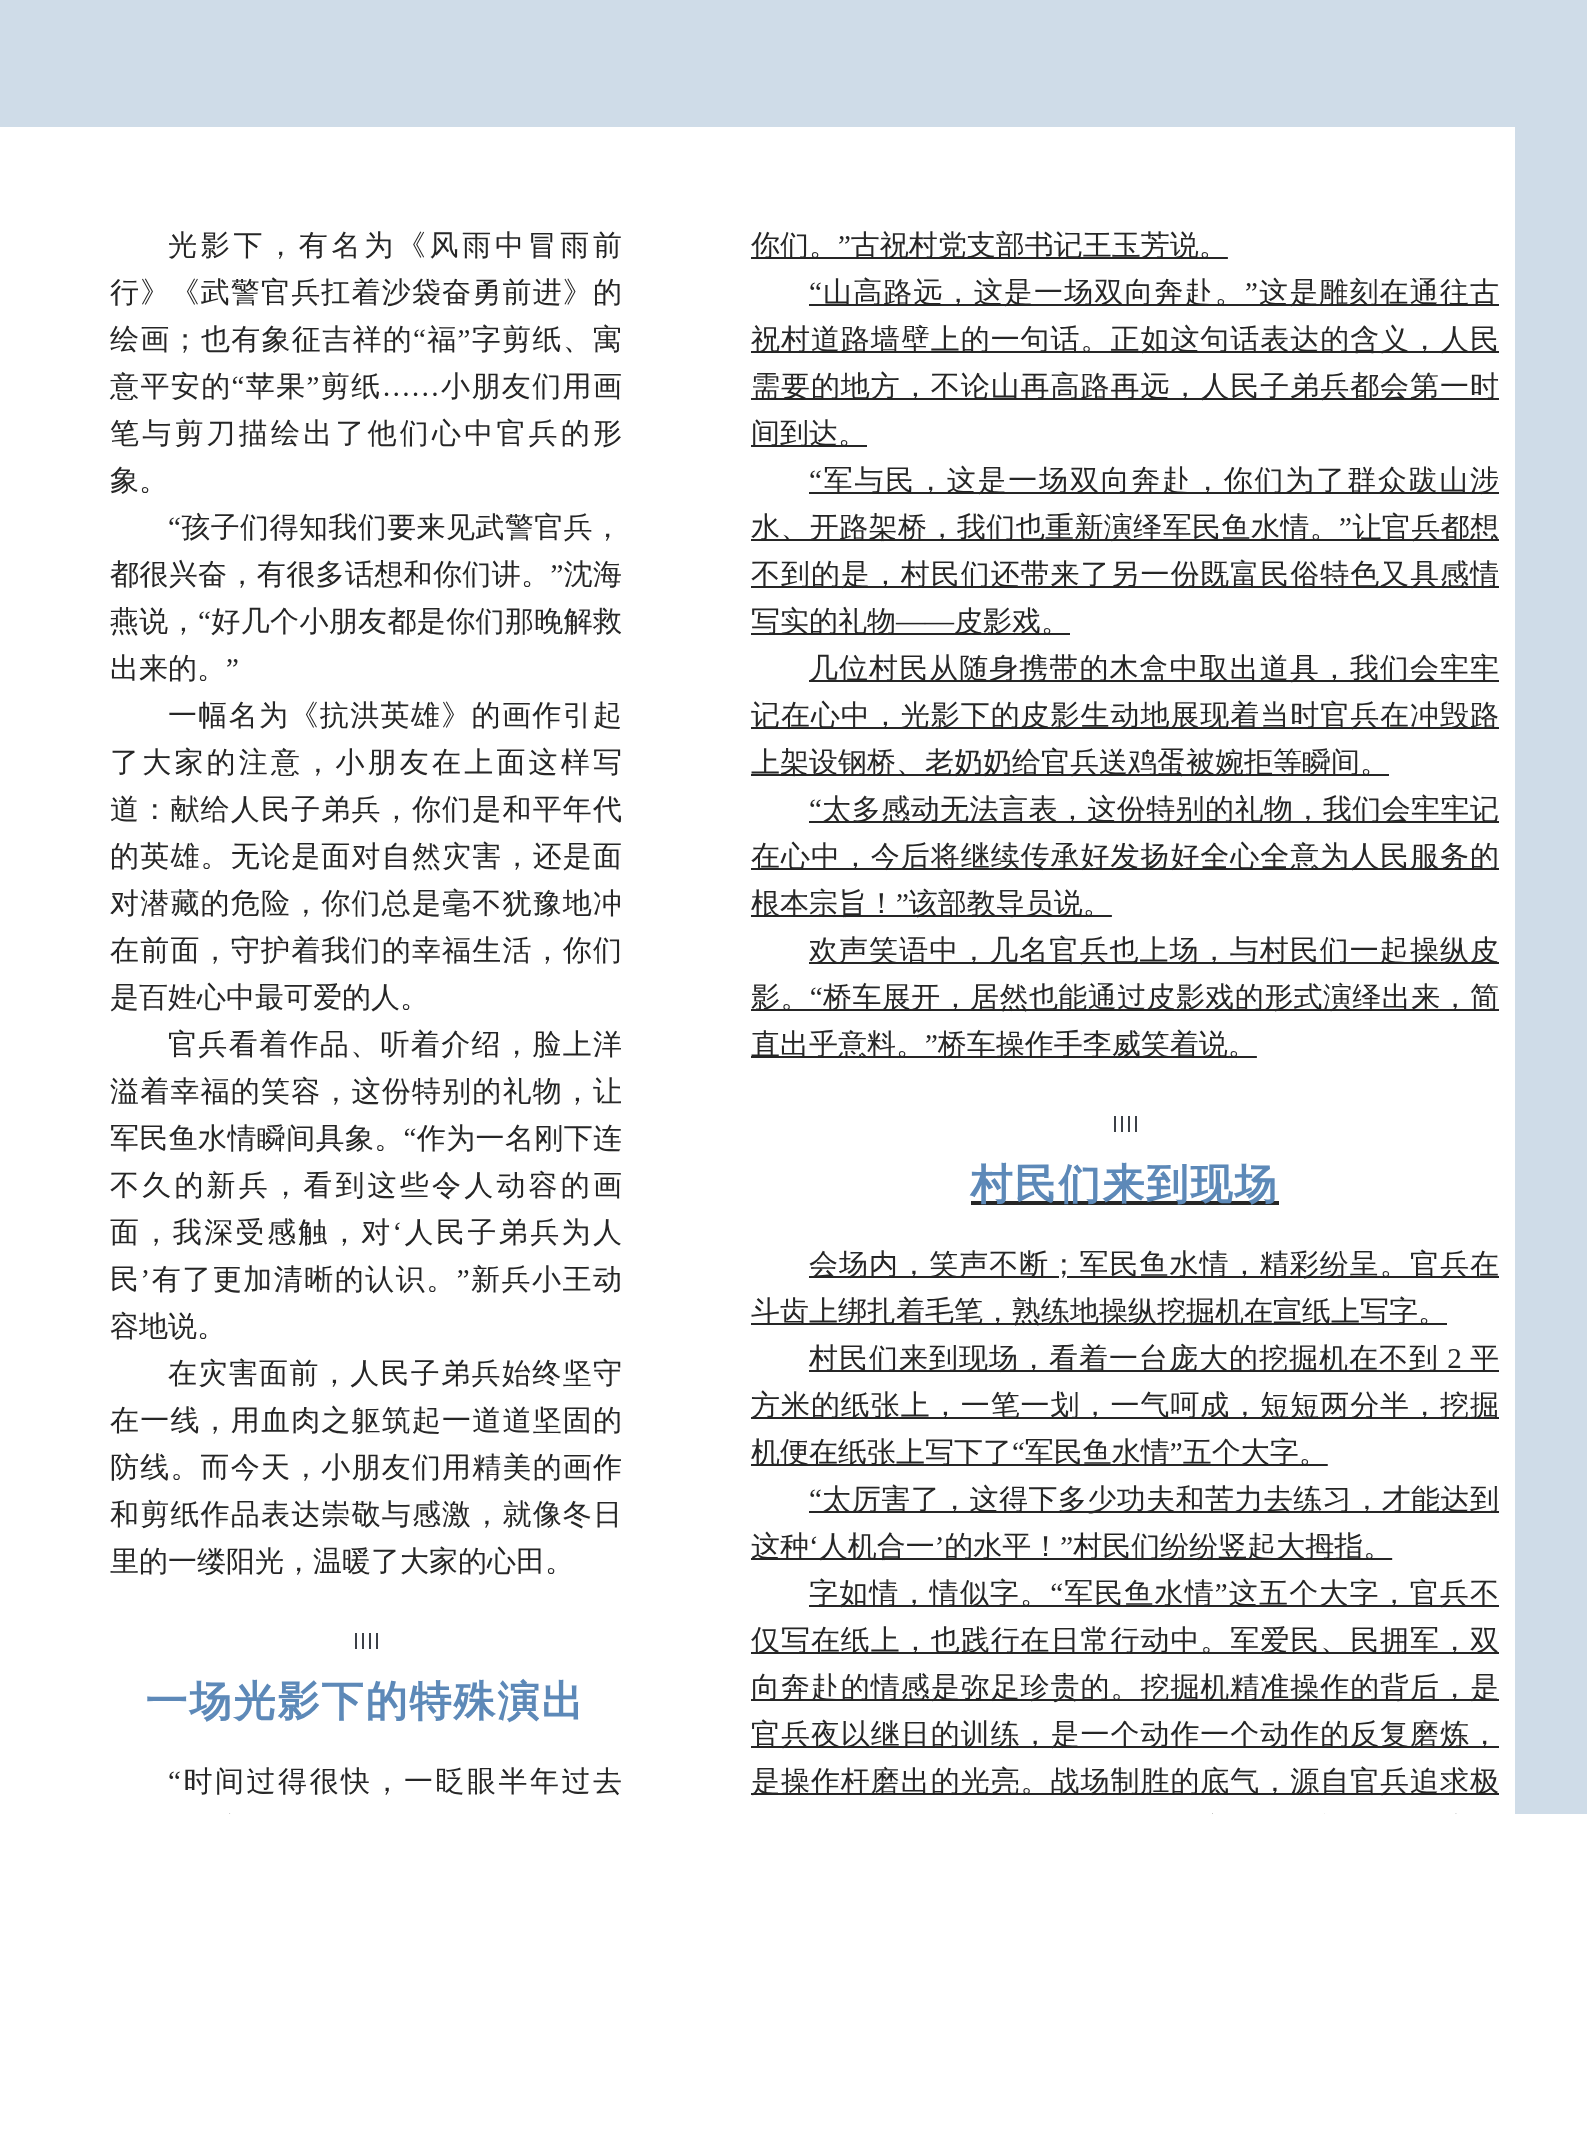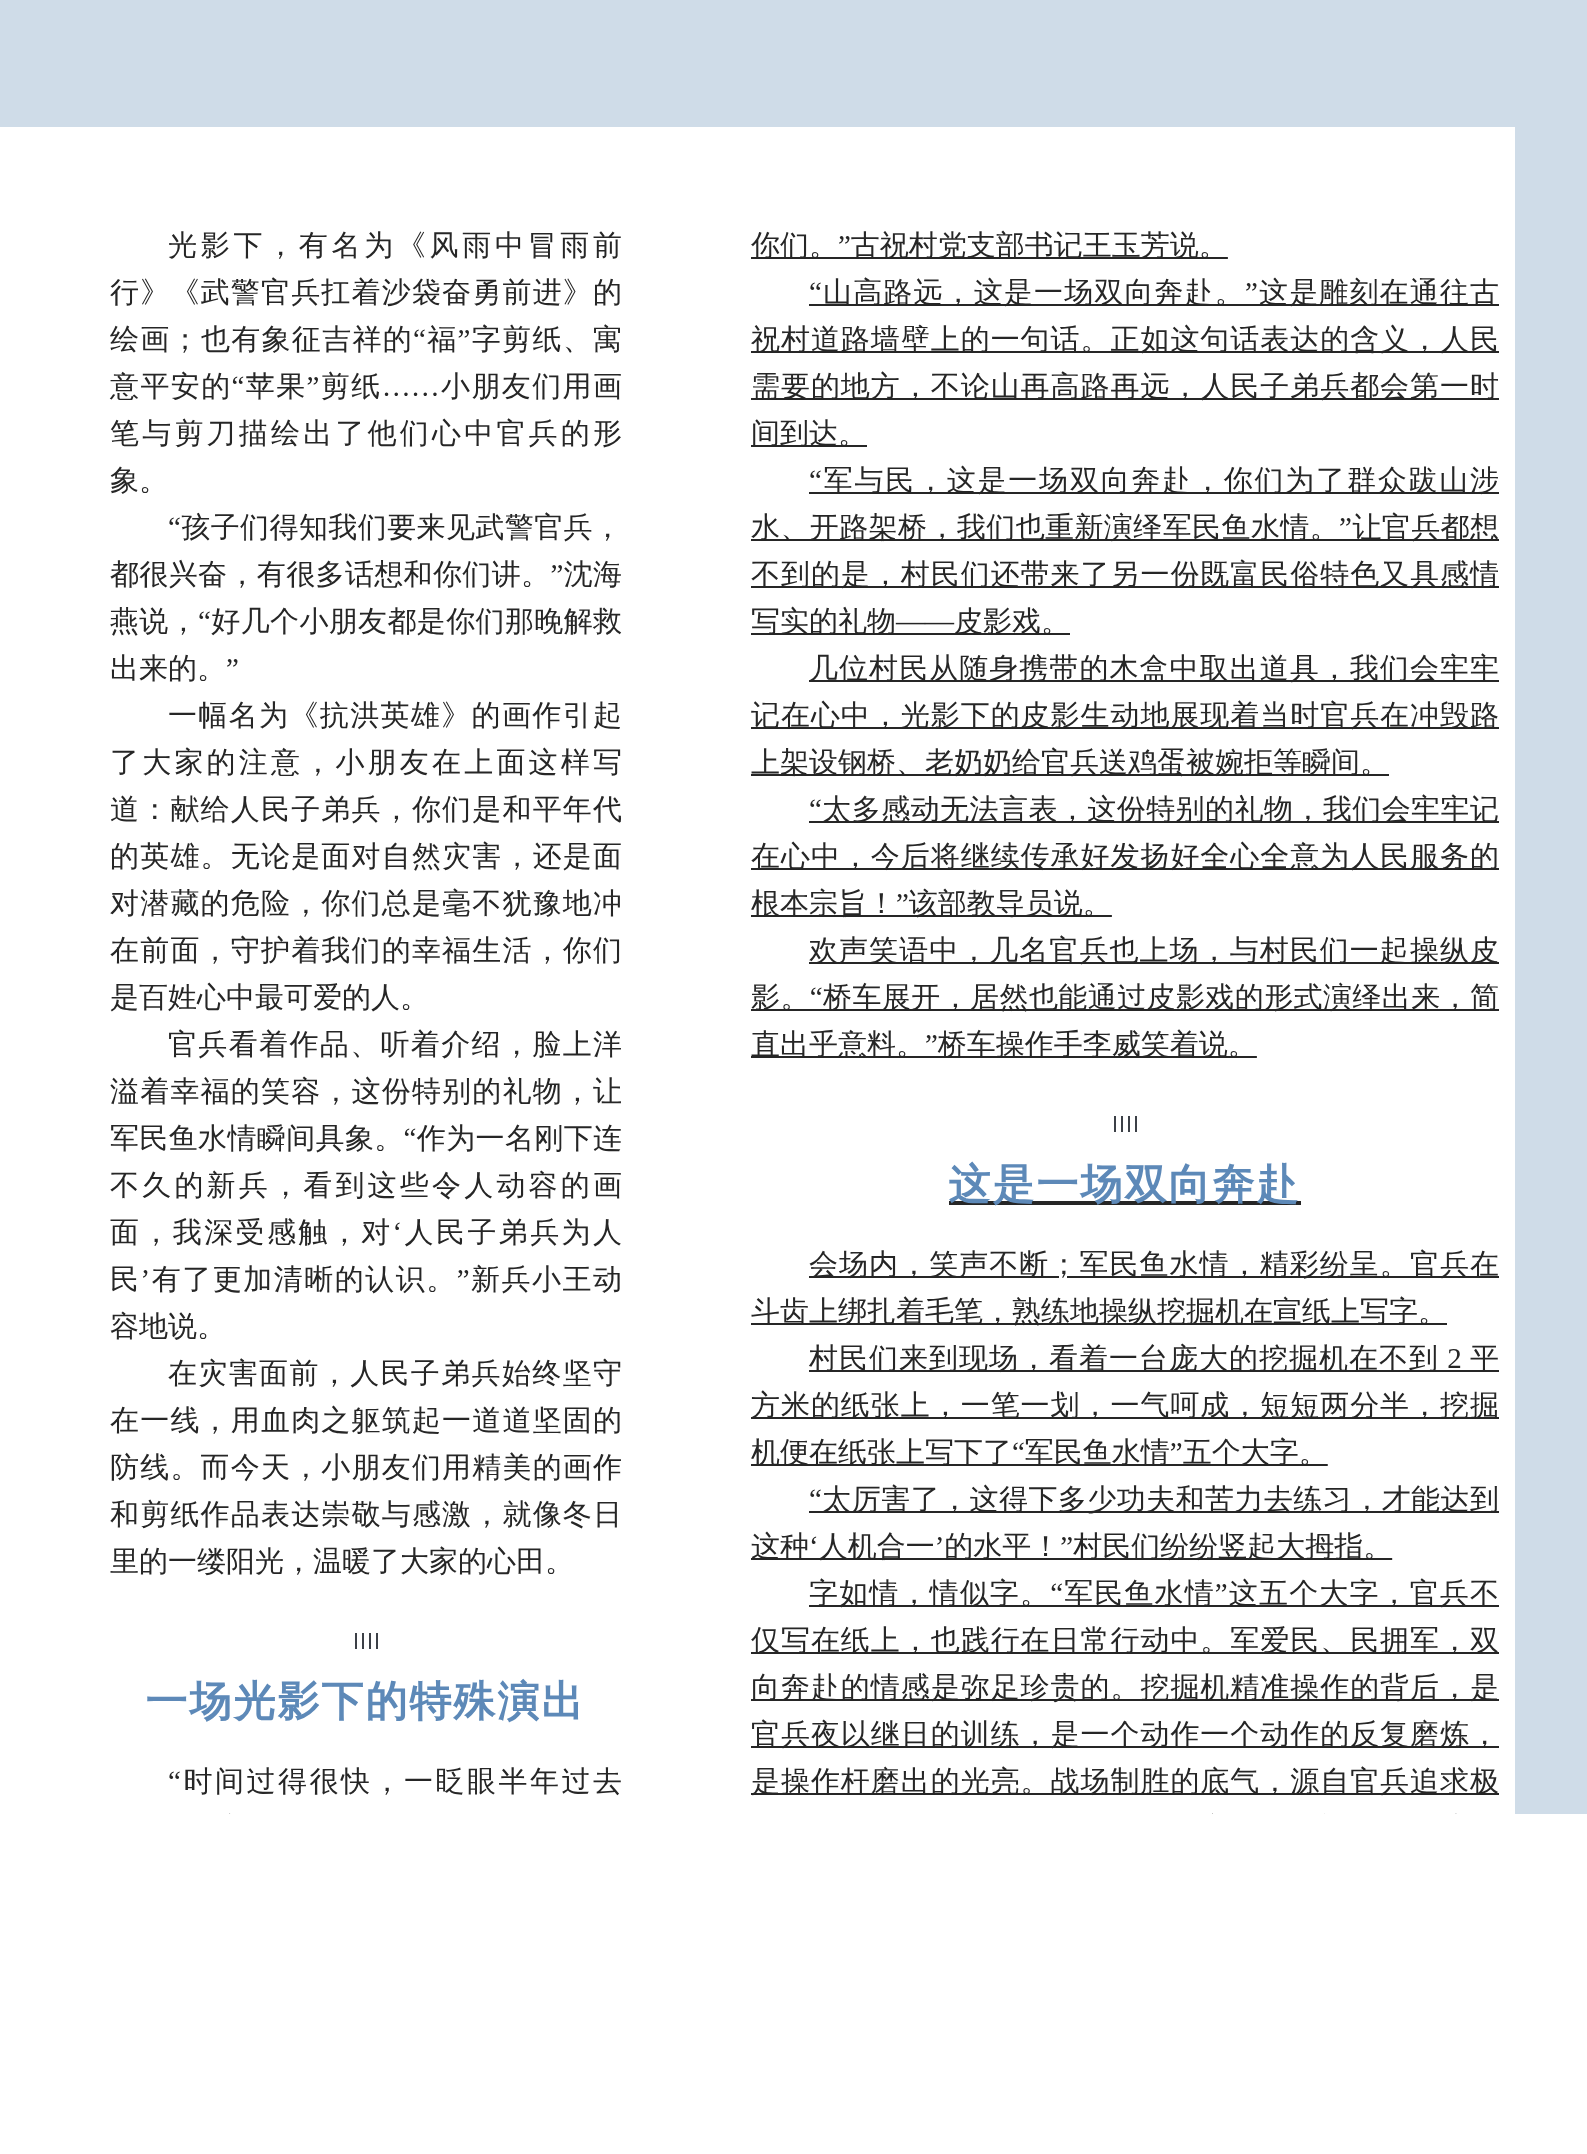--- a/index.html
+++ b/index.html
@@ -132,21 +132,21 @@
     <p class="para">几位村民从随身携带的木盒中取出道具，我们会牢牢记在心中，光影下的皮影生动地展现着当时官兵在冲毁路上架设钢桥、老奶奶给官兵送鸡蛋被婉拒等瞬间。</p>
     <p class="para">“太多感动无法言表，这份特别的礼物，我们会牢牢记在心中，今后将继续传承好发扬好全心全意为人民服务的根本宗旨！”该部教导员说。</p>
     <p class="para">欢声笑语中，几名官兵也上场，与村民们一起操纵皮影。“桥车展开，居然也能通过皮影戏的形式演绎出来，简直出乎意料。”桥车操作手李威笑着说。</p>
 
     <div class="section-divider">
       <div class="bar"></div>
       <div class="bar"></div>
       <div class="bar"></div>
       <div class="bar"></div>
     </div>
-    <h2 class="section-heading">这是一场双向奔赴</h2>
+    <h2 class="section-heading">村民们来到现场</h2>
 
     <p class="para">会场内，笑声不断；军民鱼水情，精彩纷呈。官兵在斗齿上绑扎着毛笔，熟练地操纵挖掘机在宣纸上写字。</p>
     <p class="para">村民们来到现场，看着一台庞大的挖掘机在不到 2 平方米的纸张上，一笔一划，一气呵成，短短两分半，挖掘机便在纸张上写下了“军民鱼水情”五个大字。</p>
     <p class="para">“太厉害了，这得下多少功夫和苦力去练习，才能达到这种‘人机合一’的水平！”村民们纷纷竖起大拇指。</p>
     <p class="para">
       <span>字如情，情似字。“军民鱼水情”这五个大字，官兵不仅写在纸上，也践行在日常行动中。军爱民、民拥军，双向奔赴的情感是弥足珍贵的。挖掘机精准操作的背后，是官兵夜以继日的训练，是一个动作一个动作的反复磨炼，是操作杆磨出的光亮。战场制胜的底气，源自官兵追求极限的自我要求和锤炼过硬本领的信心志向。返程时，这些从黄山远道而来的客人还有一个特殊的心愿：把部队官兵这种精武强能、不惧艰苦的精神，通过皮影戏的方式向地方群众宣传展示。</span><span class="end-mark">N</span>
     </p>
   </div>
 
   <div class="page-number">75</div>

